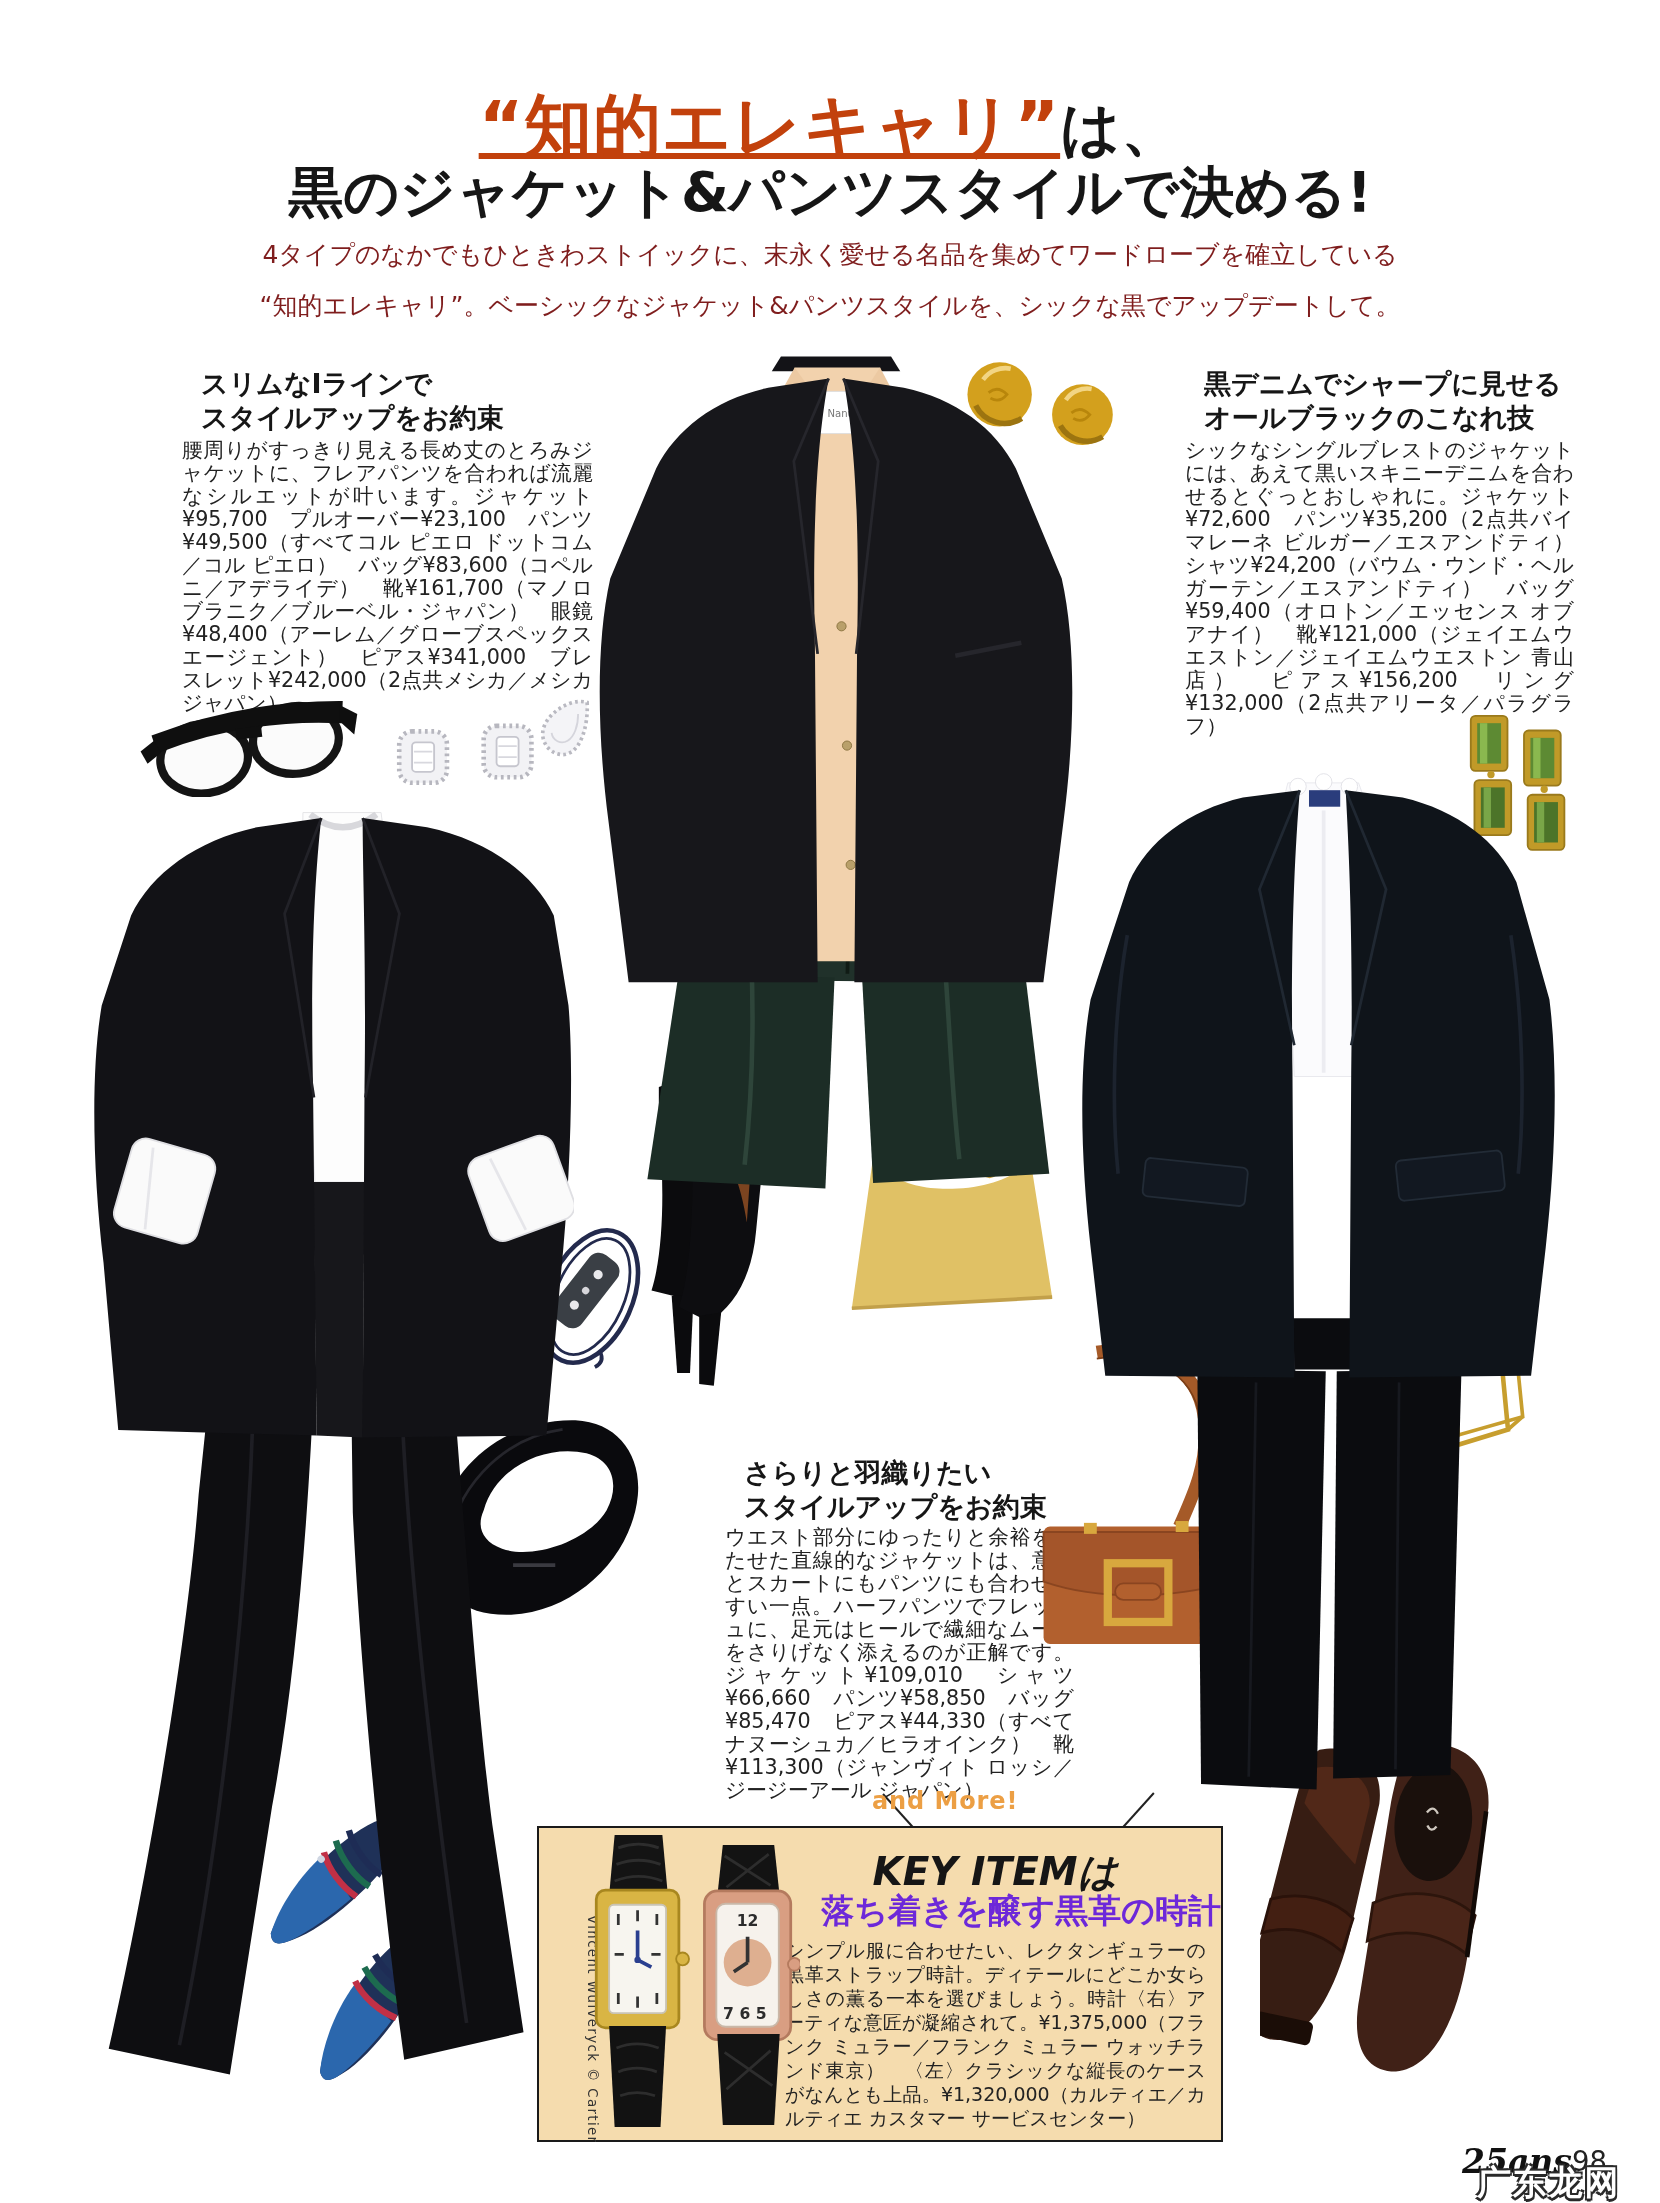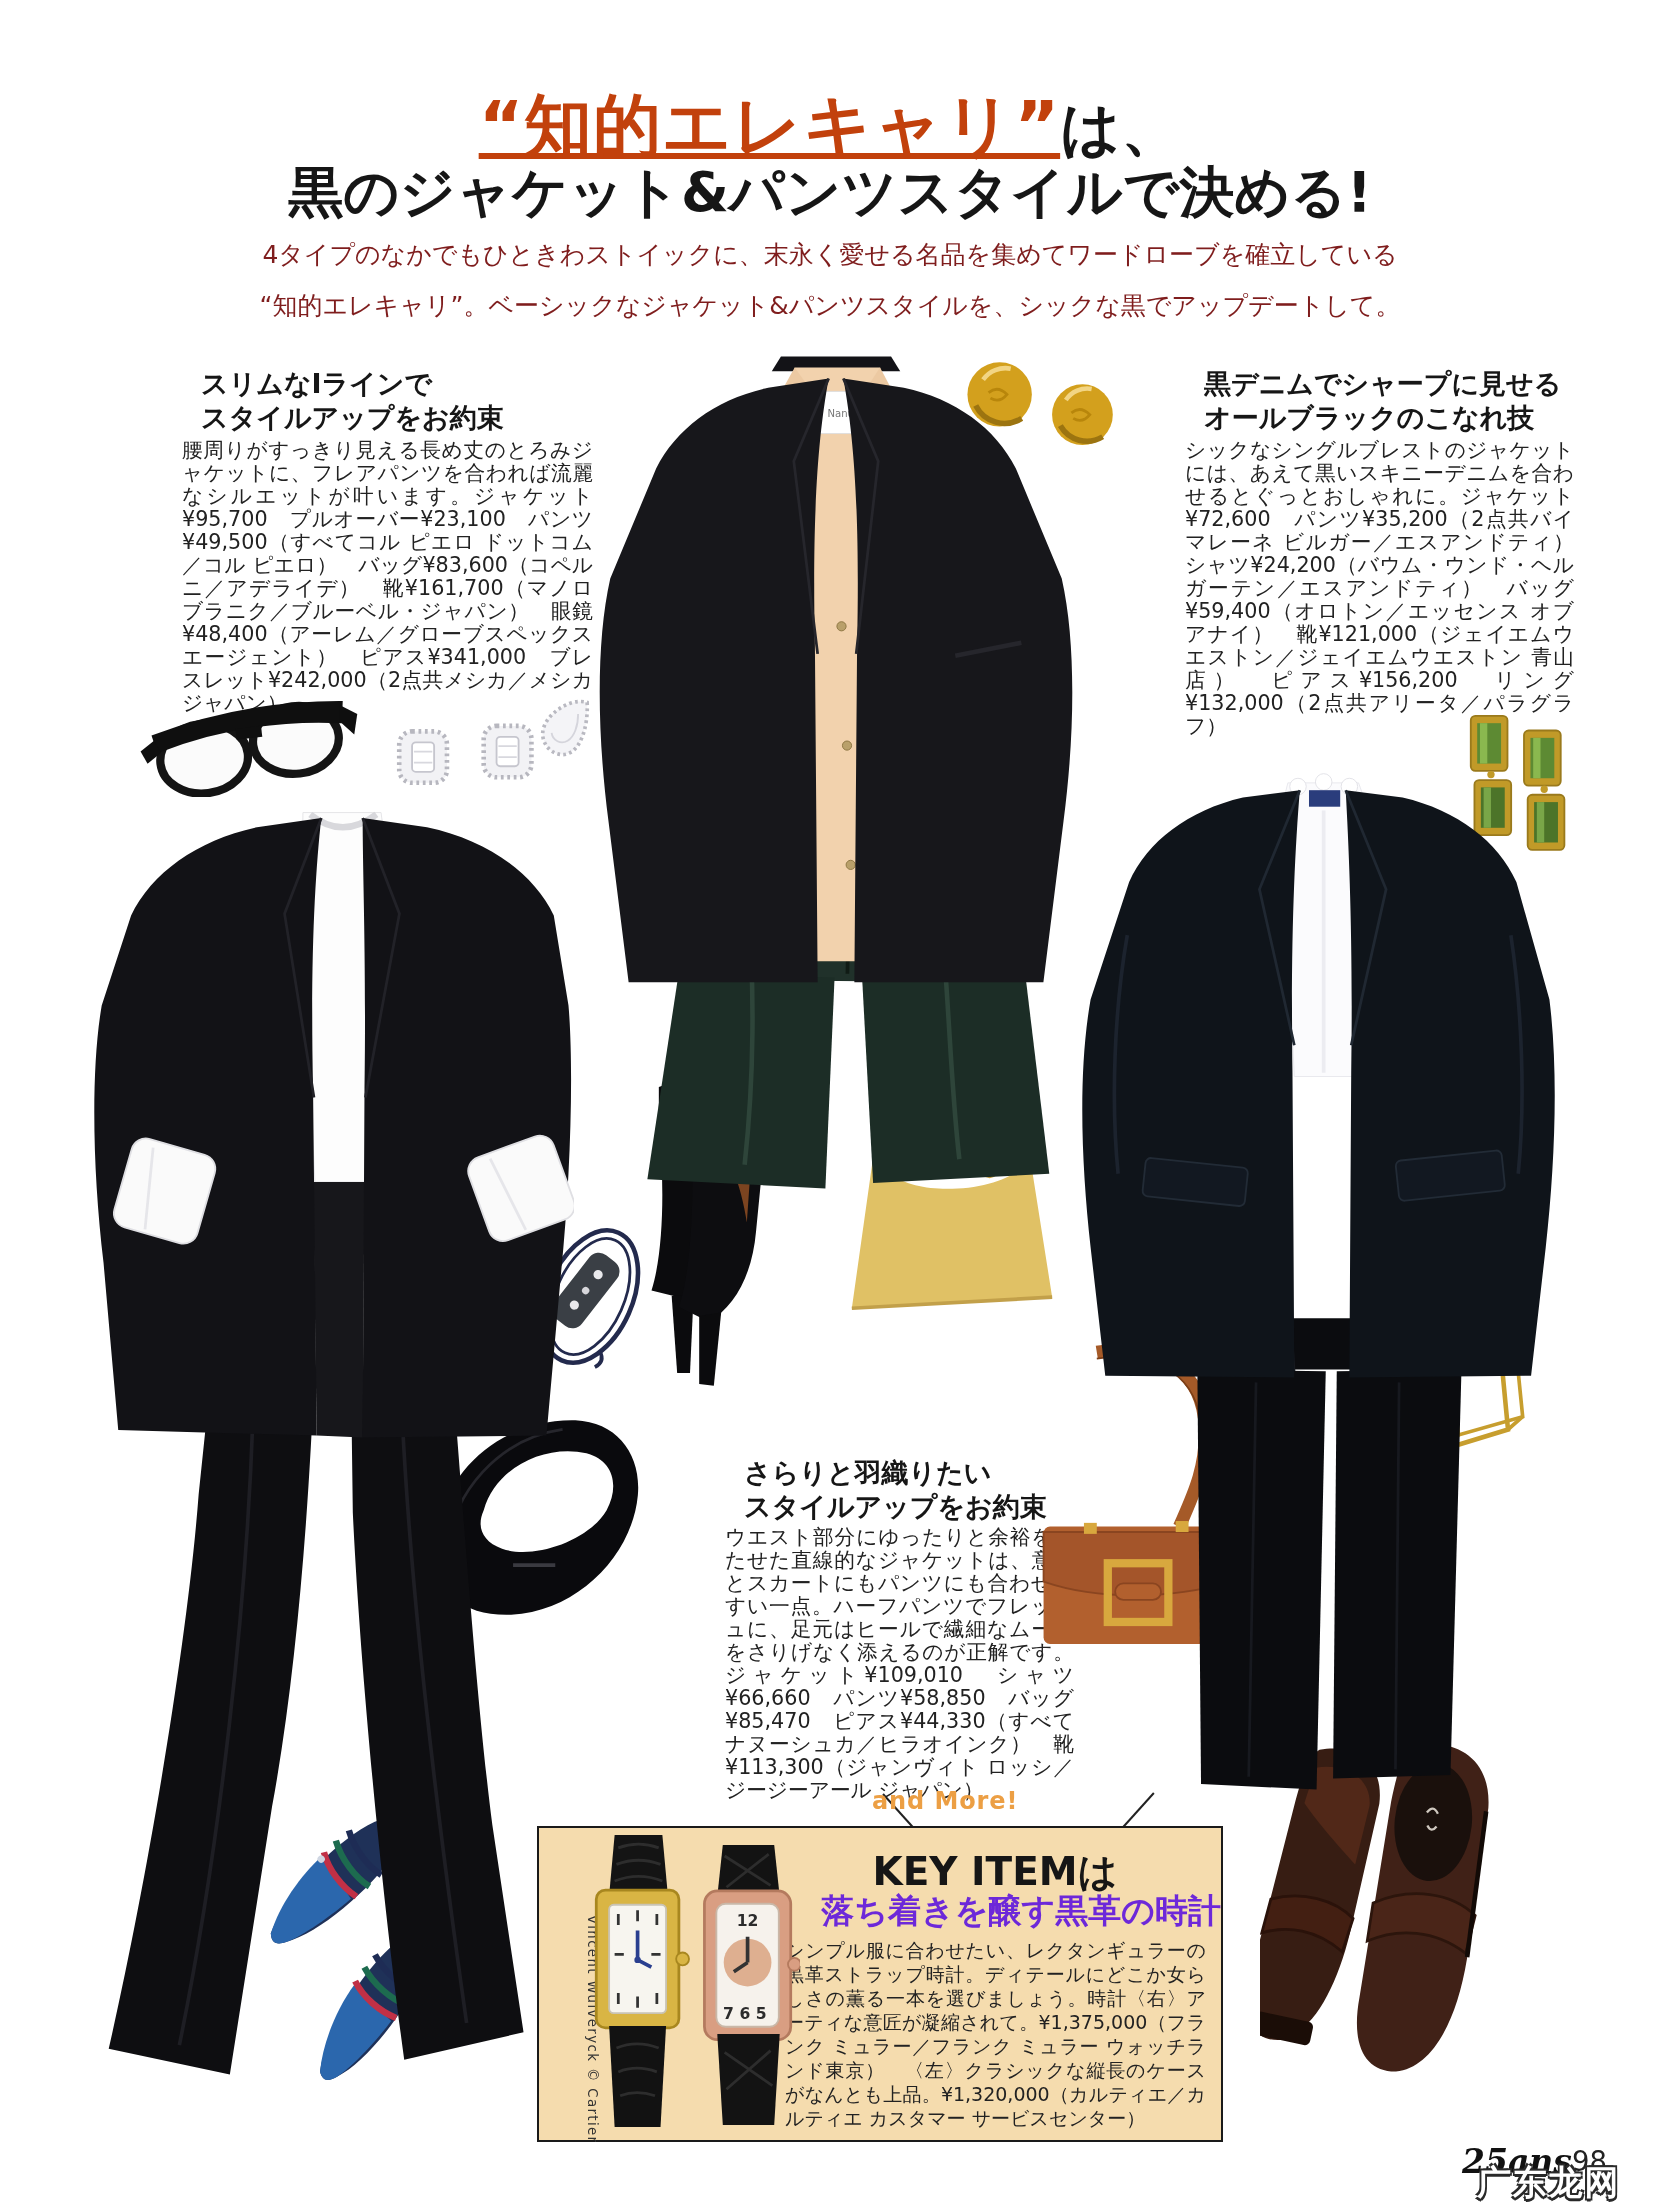--- a/index.html
+++ b/index.html
@@ -12,21 +12,21 @@
   .title-l1 .sfx{font-size:59px;color:#161616;}
   .title-l2{top:156px;left:0;width:100%;text-align:center;font-weight:700;font-size:55px;color:#161616;letter-spacing:0px;}
   .subtitle{left:0;width:100%;text-align:center;font-size:25px;line-height:35px;color:#7f1d1d;font-weight:500;}
   
   .col-head{font-size:27px;font-weight:700;line-height:34px;color:#161616;margin-left:19px;}
   .col-body{font-size:20.7px;line-height:23px;text-align:justify;color:#222;}
   
   .ki-box{left:537px;top:1826px;width:686px;height:316px;background:#f5dcae;border:2.8px solid #1a1a1a;box-sizing:border-box;}
   .and-more{left:872px;top:1787px;width:285px;font-size:24px;font-weight:600;color:#ec9f44;letter-spacing:0.9px;}
   .diag{height:0;border-top:2.3px solid #222;width:70px;transform-origin:left center;}
-  .ki-head1{left:241px;top:16.5px;width:430px;text-align:center;font-size:39px;font-weight:700;color:#161616;}
+  .ki-head1{left:241px;top:16.5px;width:430px;text-align:center;font-size:39px;font-weight:700;color:#161616;font-style:italic;}
   .ki-head2{left:252px;top:61px;width:430px;text-align:right;font-size:33px;font-weight:700;color:#6d28d9;}
   .ki-body{left:246px;top:110px;width:421px;font-size:19px;line-height:24px;text-align:justify;color:#222;}
   .ki-credit{left:61px;top:87px;font-size:13.3px;color:#333;letter-spacing:1.4px;transform:rotate(90deg);transform-origin:0 0;white-space:nowrap;}
   
   .logo{left:1462px;top:2142px;font-family:"DejaVu Serif","Liberation Serif",serif;font-style:italic;font-weight:700;font-size:33px;color:#111;}
   .pageno{left:1572px;top:2145px;font-size:27.5px;color:#222;}
   .watermark{left:1477px;top:2160px;font-size:34px;font-weight:800;color:#fff;letter-spacing:1.8px;
      text-shadow:-1.8px -1.8px 0 #2a2a2a,1.8px -1.8px 0 #2a2a2a,-1.8px 1.8px 0 #2a2a2a,1.8px 1.8px 0 #2a2a2a,0 2.8px 0 #2a2a2a;}
   .z1{z-index:1;} .z2{z-index:2;} .z3{z-index:3;}
 </style>

